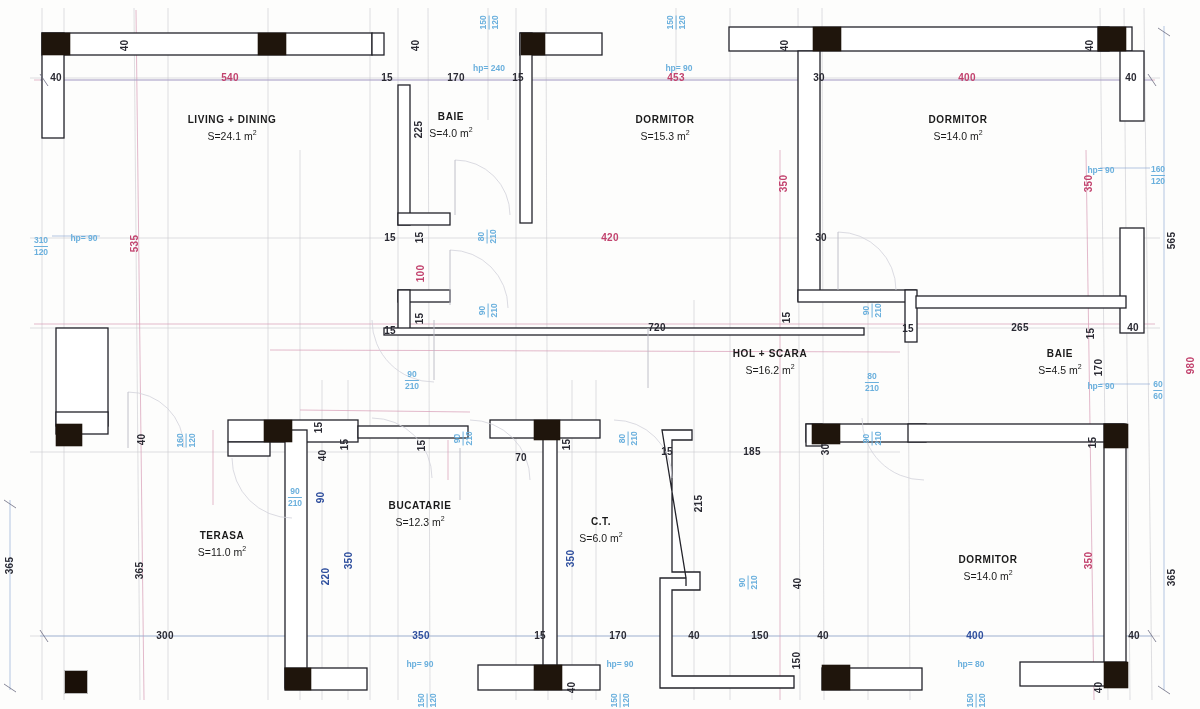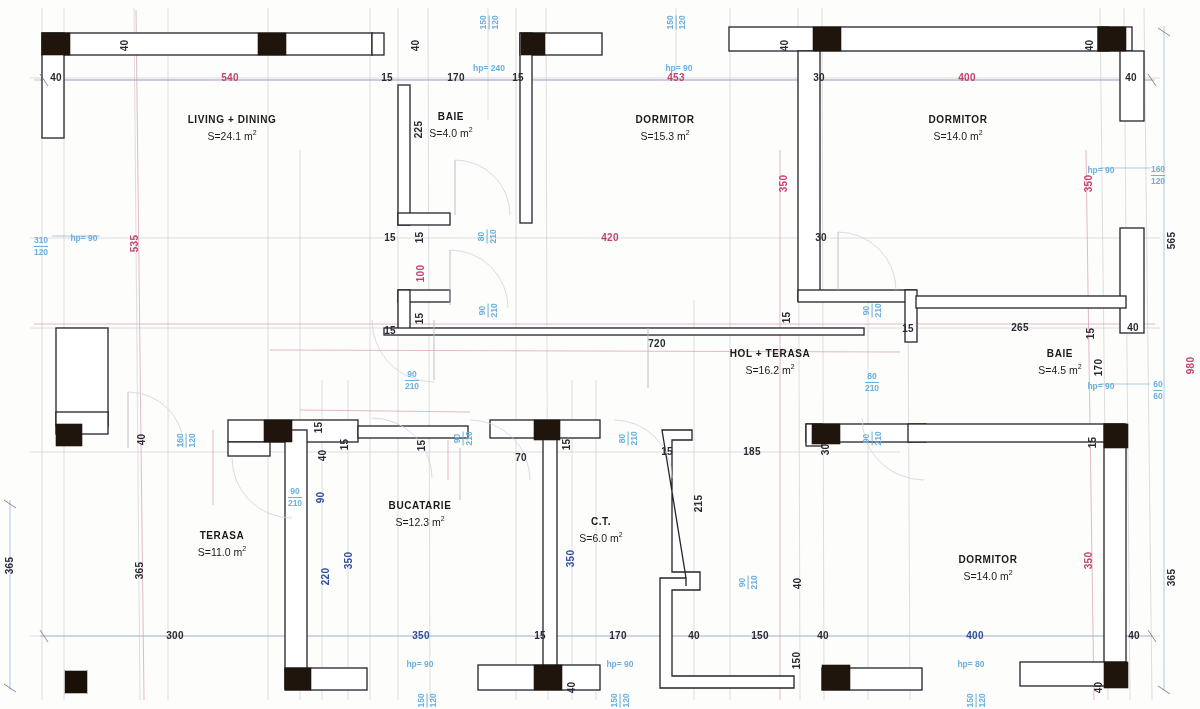--- a/index.html
+++ b/index.html
@@ -230,21 +230,21 @@
 
   <div id="rooms-layer">
       <div class="lbl room-name" style="left: 232px; top: 114px;">LIVING + DINING</div>
       <div class="lbl room-area" style="left: 232px; top: 129px;"><span>S=24.1 m</span><sup>2</sup></div>
       <div class="lbl room-name" style="left: 451px; top: 111px;">BAIE</div>
       <div class="lbl room-area" style="left: 451px; top: 126px;"><span>S=4.0 m</span><sup>2</sup></div>
       <div class="lbl room-name" style="left: 665px; top: 114px;">DORMITOR</div>
       <div class="lbl room-area" style="left: 665px; top: 129px;"><span>S=15.3 m</span><sup>2</sup></div>
       <div class="lbl room-name" style="left: 958px; top: 114px;">DORMITOR</div>
       <div class="lbl room-area" style="left: 958px; top: 129px;"><span>S=14.0 m</span><sup>2</sup></div>
-      <div class="lbl room-name" style="left: 770px; top: 348px;">HOL + TERASA</div>
+      <div class="lbl room-name" style="left: 770px; top: 348px;">HOL + SCARA</div>
       <div class="lbl room-area" style="left: 770px; top: 363px;"><span>S=16.2 m</span><sup>2</sup></div>
       <div class="lbl room-name" style="left: 1060px; top: 348px;">BAIE</div>
       <div class="lbl room-area" style="left: 1060px; top: 363px;"><span>S=4.5 m</span><sup>2</sup></div>
       <div class="lbl room-name" style="left: 222px; top: 530px;">TERASA</div>
       <div class="lbl room-area" style="left: 222px; top: 545px;"><span>S=11.0 m</span><sup>2</sup></div>
       <div class="lbl room-name" style="left: 420px; top: 500px;">BUCATARIE</div>
       <div class="lbl room-area" style="left: 420px; top: 515px;"><span>S=12.3 m</span><sup>2</sup></div>
       <div class="lbl room-name" style="left: 601px; top: 516px;">C.T.</div>
       <div class="lbl room-area" style="left: 601px; top: 531px;"><span>S=6.0 m</span><sup>2</sup></div>
       <div class="lbl room-name" style="left: 988px; top: 554px;">DORMITOR</div>
@@ -258,28 +258,28 @@
       <div class="lbl dim dark" style="left: 456px; top: 72px;">170</div>
       <div class="lbl dim dark" style="left: 518px; top: 72px;">15</div>
       <div class="lbl dim pink" style="left: 676px; top: 72px;">453</div>
       <div class="lbl dim dark" style="left: 819px; top: 72px;">30</div>
       <div class="lbl dim pink" style="left: 967px; top: 72px;">400</div>
       <div class="lbl dim dark" style="left: 1131px; top: 72px;">40</div>
       <div class="lbl dim dark" style="left: 390px; top: 232px;">15</div>
       <div class="lbl dim pink" style="left: 610px; top: 232px;">420</div>
       <div class="lbl dim dark" style="left: 821px; top: 232px;">30</div>
       <div class="lbl dim dark" style="left: 390px; top: 325px;">15</div>
-      <div class="lbl dim dark" style="left: 657px; top: 322px; margin-top: 16px;">720</div>
+      <div class="lbl dim dark" style="left: 657px; top: 322px;">720</div>
       <div class="lbl dim dark" style="left: 908px; top: 323px;">15</div>
       <div class="lbl dim dark" style="left: 1020px; top: 322px;">265</div>
       <div class="lbl dim dark" style="left: 1133px; top: 322px;">40</div>
       <div class="lbl dim dark" style="left: 752px; top: 446px;">185</div>
       <div class="lbl dim dark" style="left: 667px; top: 446px;">15</div>
       <div class="lbl dim dark" style="left: 521px; top: 452px;">70</div>
-      <div class="lbl dim dark" style="left: 175px; top: 630px;">300</div>
+      <div class="lbl dim dark" style="left: 165px; top: 630px;">300</div>
       <div class="lbl dim blue" style="left: 421px; top: 630px;">350</div>
       <div class="lbl dim dark" style="left: 540px; top: 630px;">15</div>
       <div class="lbl dim dark" style="left: 618px; top: 630px;">170</div>
       <div class="lbl dim dark" style="left: 694px; top: 630px;">40</div>
       <div class="lbl dim dark" style="left: 760px; top: 630px;">150</div>
       <div class="lbl dim dark" style="left: 823px; top: 630px;">40</div>
       <div class="lbl dim blue" style="left: 975px; top: 630px;">400</div>
       <div class="lbl dim dark" style="left: 1134px; top: 630px;">40</div>
       <div class="lbl dim pink v" style="left: 134px; top: 238px;">535</div>
       <div class="lbl dim dark v" style="left: 9px; top: 560px;">365</div>

